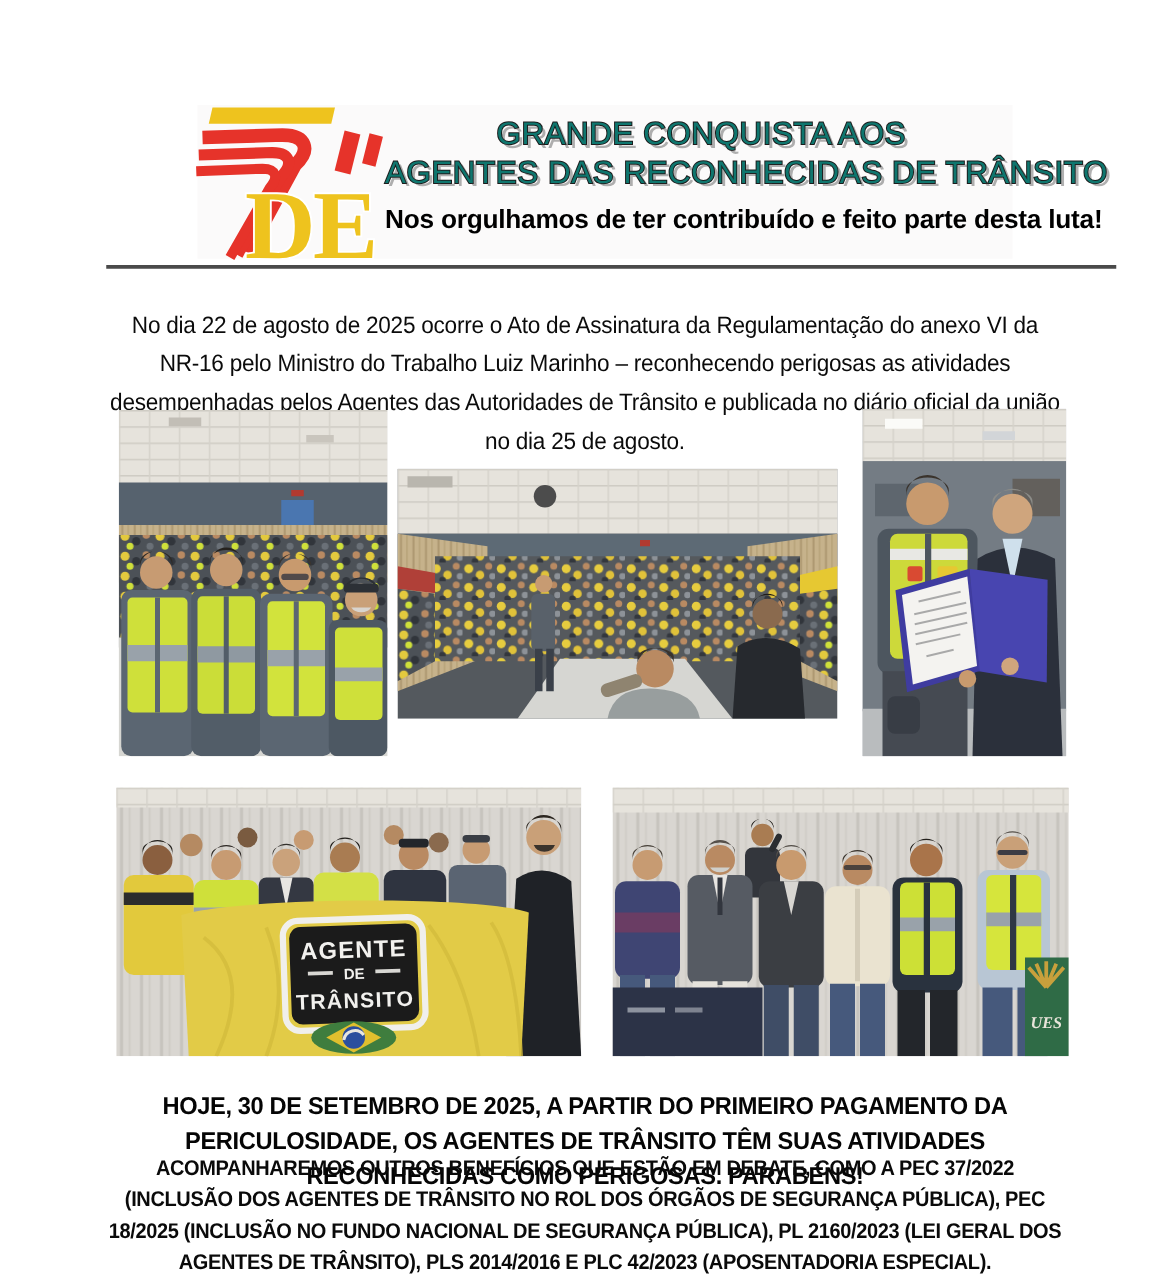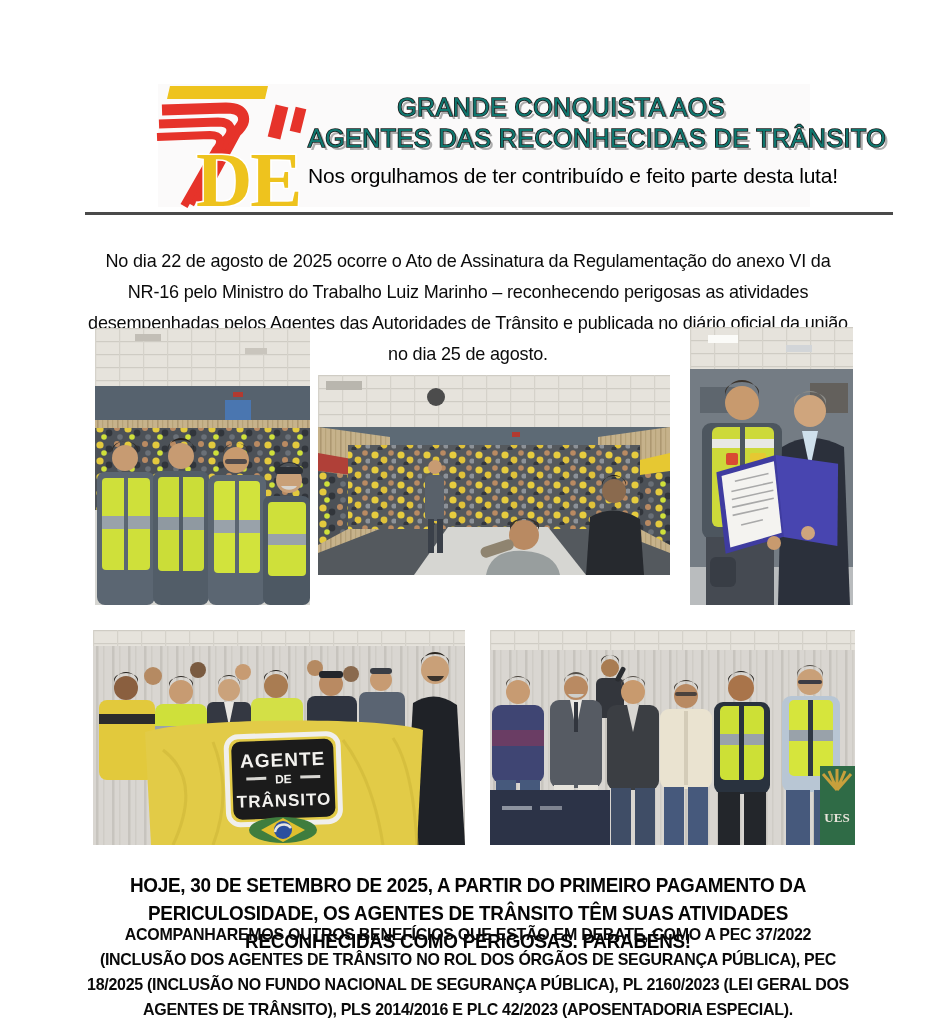--- a/index.html
+++ b/index.html
@@ -5,33 +5,33 @@
   html,body{margin:0;padding:0;background:#ffffff;}
   .page{position:relative;width:936px;height:1024px;background:#ffffff;overflow:hidden;
         font-family:"Liberation Sans",sans-serif;color:#000;}
   .hdr-band{position:absolute;left:158px;top:84px;width:652px;height:123px;background:#fbfafa;}
   .logo{position:absolute;left:146px;top:80px;width:178px;height:132px;}
   .logo svg{display:block;width:100%;height:100%;}
   .hdr-text{position:absolute;left:308px;top:92px;width:506px;text-align:center;}
   .title{font-size:25px;font-weight:400;letter-spacing:.5px;line-height:31px;color:#0f766e;
          -webkit-text-stroke:1.6px #1b1b1b;paint-order:stroke fill;
          text-shadow:3px 3px 0 rgba(60,60,60,.40);white-space:nowrap;}
-  .subtitle{margin-top:10px;font-size:21px;font-weight:400;color:#000;white-space:nowrap;
+  .subtitle{margin-top:10px;font-size:21px;font-weight:700;color:#000;white-space:nowrap;
             letter-spacing:-.2px;}
   .divider{position:absolute;left:85px;top:212px;width:808px;height:3px;background:#4a4a4a;}
   .intro{position:absolute;left:68px;top:226px;width:800px;text-align:center;
          font-size:19px;line-height:31px;letter-spacing:-.2px;color:#0b0b0b;
          transform:scaleX(.95);transform-origin:50% 0;}
   figure{margin:0;padding:0;position:absolute;}
   figure svg{display:block;width:100%;height:100%;}
   .ph1{left:95px;top:328px;width:215px;height:277px;}
   .ph2{left:318px;top:375px;width:352px;height:200px;}
   .ph3{left:690px;top:327px;width:163px;height:278px;}
   .ph4{left:93px;top:630px;width:372px;height:215px;}
-  .ph5{left:490px;top:630px;width:365px;height:215px;}
+  .ph5{left:490px;top:630px;width:365px;height:215px;font-style:italic;}
   .highlight{position:absolute;left:68px;top:851px;width:800px;text-align:center;
              font-size:19.5px;font-weight:700;line-height:28px;letter-spacing:-.3px;color:#050505;
              transform:scaleX(.97);transform-origin:50% 0;}
   .footerp{position:absolute;left:58px;top:905px;width:820px;text-align:center;
            font-size:17px;font-weight:700;line-height:25px;letter-spacing:-.3px;color:#0a0a0a;
            transform:scaleX(.94);transform-origin:50% 0;}
   .defs-holder{position:absolute;width:0;height:0;overflow:hidden;}
 </style>
 </head>
 <body>

